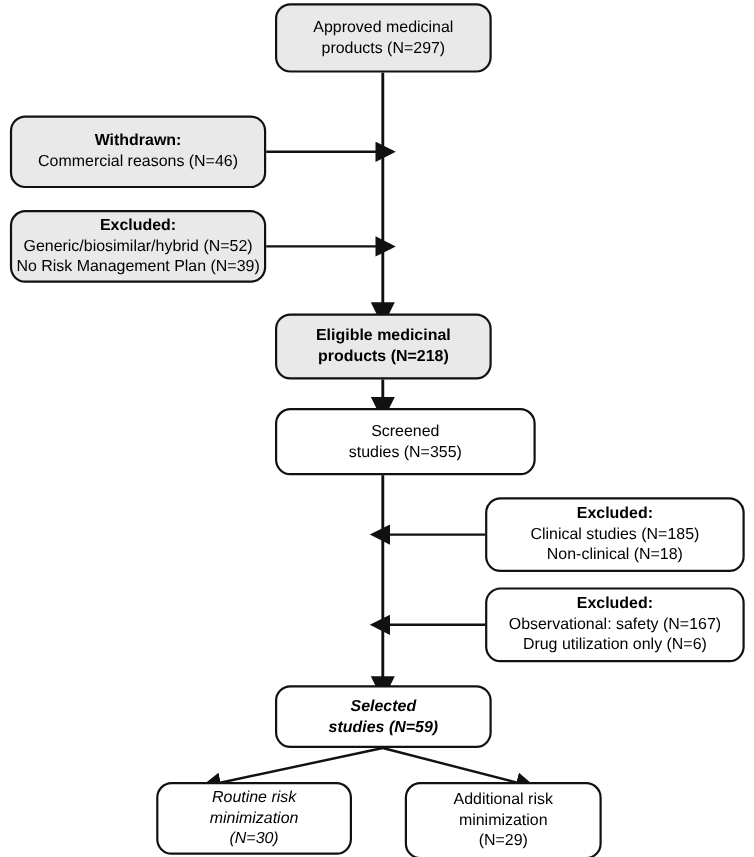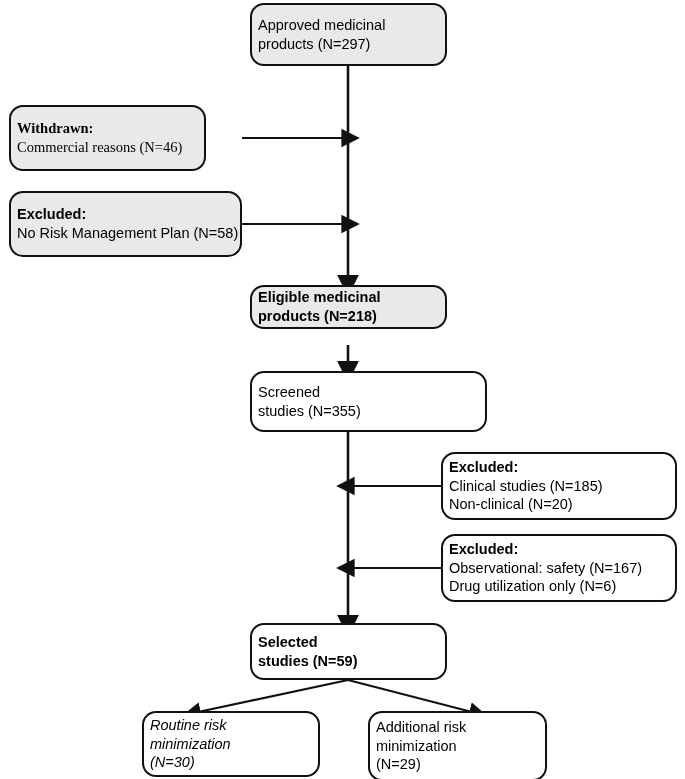--- a/index.html
+++ b/index.html
@@ -28,21 +28,21 @@
     pointer-events: none;
   }
   .node {
     position: absolute;
     box-sizing: border-box;
     border: 2px solid #111111;
     border-radius: 14px;
     background: #ffffff;
     display: flex;
     flex-direction: column;
-    align-items: flex-start;
+    align-items: center;
     justify-content: center;
     text-align: center;
     line-height: 1.30;
     font-size: 14.5px;
     color: #000000;
     padding: 2px 6px;
   }
   .node.shaded {
     background: #e9e9e9;
   }
@@ -95,53 +95,54 @@
     <line x1="348" y1="680" x2="198" y2="712" stroke="#111111" stroke-width="2.2" marker-end="url(#arrow-diag)"></line>
 
     <line x1="348" y1="680" x2="472" y2="712" stroke="#111111" stroke-width="2.2" marker-end="url(#arrow-diag)"></line>
   </svg>
 
   <div class="node shaded" style="left:250px; top:3px; width:197px; height:63px;">
     <span class="line">Approved medicinal</span>
     <span class="line">products (N=297)</span>
   </div>
 
-  <div class="node shaded" style="left:9px; top:105px; width:197px; height:66px;font-family:Liberation Serif, serif;">
+  <div class="node shaded" style="left:9px; top:105px; width:233px; height:66px;">
     <span class="line bold">Withdrawn:</span>
     <span class="line">Commercial reasons (N=46)</span>
   </div>
 
   <div class="node shaded" style="left:9px; top:191px; width:233px; height:66px;">
     <span class="line bold">Excluded:</span>
-    <span class="line">No Risk Management Plan (N=58)</span>
+    <span class="line">Generic/biosimilar/hybrid (N=52)</span>
+    <span class="line">No Risk Management Plan (N=39)</span>
   </div>
 
-  <div class="node shaded bold-all" style="left:250px; top:285px; width:197px; height:44px;">
+  <div class="node shaded bold-all" style="left:250px; top:285px; width:197px; height:60px;">
     <span class="line">Eligible medicinal</span>
     <span class="line">products (N=218)</span>
   </div>
 
   <div class="node" style="left:250px; top:371px; width:237px; height:61px;">
     <span class="line">Screened</span>
     <span class="line">studies (N=355)</span>
   </div>
 
   <div class="node" style="left:441px; top:452px; width:236px; height:68px;">
     <span class="line bold">Excluded:</span>
     <span class="line">Clinical studies (N=185)</span>
-    <span class="line">Non-clinical (N=20)</span>
+    <span class="line">Non-clinical (N=18)</span>
   </div>
 
   <div class="node" style="left:441px; top:534px; width:236px; height:68px;">
     <span class="line bold">Excluded:</span>
     <span class="line">Observational: safety (N=167)</span>
     <span class="line">Drug utilization only (N=6)</span>
   </div>
 
-  <div class="node bold-all" style="left:250px; top:623px; width:197px; height:57px;">
+  <div class="node bold-all" style="left:250px; top:623px; width:197px; height:57px;font-style:italic;">
     <span class="line">Selected</span>
     <span class="line">studies (N=59)</span>
   </div>
 
   <div class="node" style="left:142px; top:711px; width:178px; height:66px;font-style:italic;">
     <span class="line">Routine risk</span>
     <span class="line">minimization</span>
     <span class="line">(N=30)</span>
   </div>
 

